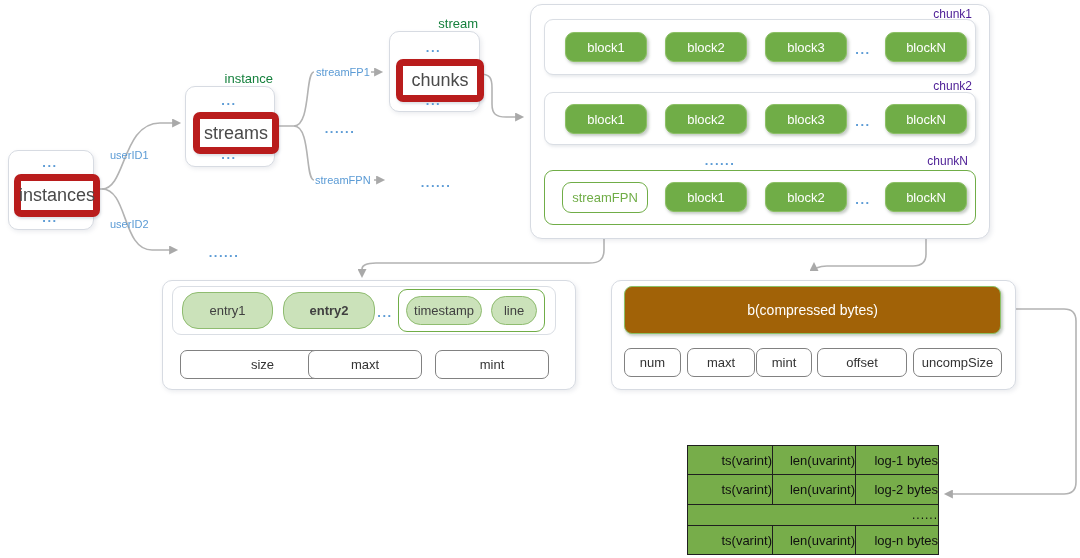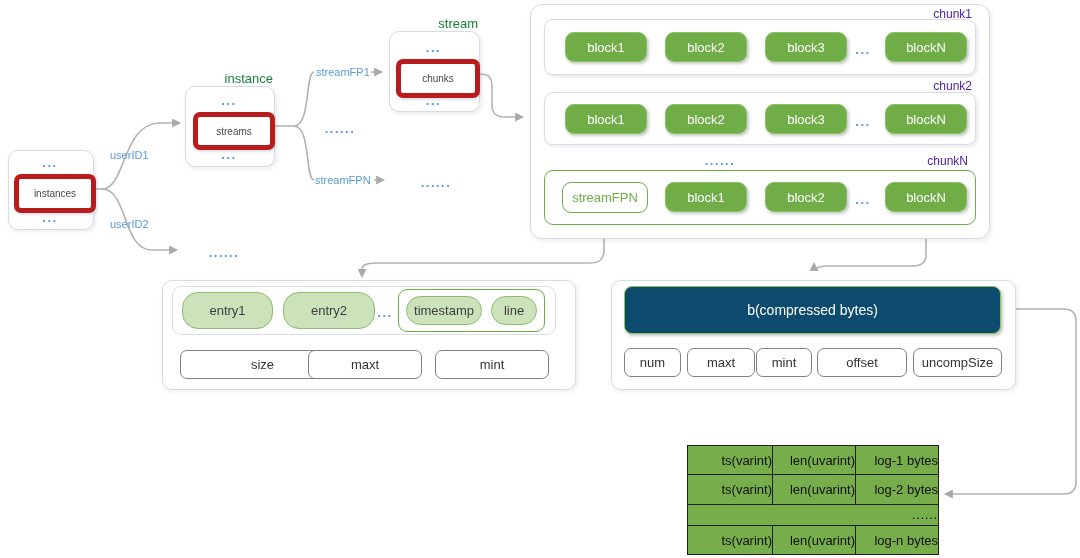--- a/index.html
+++ b/index.html
@@ -6,34 +6,34 @@
   #canvas{position:relative;width:1080px;height:558px;background:#fff;overflow:hidden;
           font-family:"Liberation Sans",sans-serif;color:#3f3f3f;}
   .abs{position:absolute;}
   
   .panel{border:1px solid #d7dbe2;border-radius:10px;background:#fff;
          box-shadow:1.5px 2px 4px rgba(120,130,150,.14);}
   .row{border:1px solid #dadee4;border-radius:9px;background:#fff;
        box-shadow:1.5px 2px 3px rgba(120,130,150,.16);}
   .row-green{border:1.5px solid #70ad47;border-radius:9px;background:#fff;}
   
-  .node{border:5px solid #b91c1c;border-radius:7px;background:#fff;color:#4a4a4a;
-        display:flex;align-items:center;justify-content:center;font-size:10px;
+  .node{border:7px solid #b91c1c;border-radius:7px;background:#fff;color:#4a4a4a;
+        display:flex;align-items:center;justify-content:center;font-size:18px;
         box-shadow:1px 1.5px 2.5px rgba(120,130,150,.25);}
   .block{background:#70ad47;border:1px solid #8cc065;border-radius:9px;color:#fff;
          display:flex;align-items:center;justify-content:center;font-size:13px;
          box-shadow:1.5px 2px 3px rgba(90,110,90,.35);}
   .headblock{background:#fff;border:1.5px solid #70ad47;border-radius:9px;color:#70ad47;
          display:flex;align-items:center;justify-content:center;font-size:13px;}
   .entry{background:#cbe2ba;border:1.5px solid #8fbc70;border-radius:16px;color:#404040;
          display:flex;align-items:center;justify-content:center;font-size:13px;}
   .egroup{background:#fff;border:1.5px solid #70ad47;border-radius:9px;}
   .wfield{background:#fff;border:1.2px solid #818181;border-radius:7px;color:#333;
           display:flex;align-items:center;justify-content:center;font-size:13px;}
-  .greenbar{background:#0c4a6e;border:1px solid #8cc065;border-radius:8px;color:#fff;
+  .greenbar{background:#a16207;border:1px solid #8cc065;border-radius:8px;color:#fff;
           display:flex;align-items:center;justify-content:center;font-size:14px;
           box-shadow:1.5px 2px 3px rgba(90,110,90,.35);}
   
   .blab{color:#15803d;font-size:13px;text-align:right;}
   .slab{color:#5b9bd5;font-size:11px;}
   .dots{color:#5b9bd5;font-size:13px;font-weight:700;letter-spacing:1.5px;text-align:center;line-height:10px;}
   .rlab{color:#4c1d95;font-size:12px;text-align:right;}
   
   table.logt{border-collapse:collapse;table-layout:fixed;}
   table.logt td{border:1.5px solid #1f1f1f;background:#77ad4a;color:#101010;
@@ -113,21 +113,21 @@
   <div class="abs row-green" style="left:544px;top:170px;width:430px;height:53px;"></div>
   <div class="abs headblock" style="left:562px;top:182px;width:84px;height:29px;">streamFPN</div>
   <div class="abs block" style="left:665px;top:182px;width:80px;height:28px;">block1</div>
   <div class="abs block" style="left:765px;top:182px;width:80px;height:28px;">block2</div>
   <div class="abs dots" style="left:846px;top:195px;width:34px;">...</div>
   <div class="abs block" style="left:885px;top:182px;width:80px;height:28px;">blockN</div>
 
   <div class="abs panel" style="left:162px;top:280px;width:412px;height:108px;"></div>
   <div class="abs row" style="left:172px;top:286px;width:382px;height:47px;box-shadow:none;"></div>
   <div class="abs entry" style="left:182px;top:292px;width:89px;height:35px;">entry1</div>
-  <div class="abs entry" style="left:283px;top:292px;width:90px;height:35px;">entry2</div>
+  <div class="abs entry" style="left:283px;top:292px;width:90px;height:35px;font-weight:bold;">entry2</div>
   <div class="abs dots" style="left:372px;top:308px;width:26px;">...</div>
   <div class="abs egroup" style="left:398px;top:289px;width:145px;height:41px;"></div>
   <div class="abs entry" style="left:406px;top:296px;width:74px;height:27px;">timestamp</div>
   <div class="abs entry" style="left:491px;top:296px;width:44px;height:27px;">line</div>
   <div class="abs wfield" style="left:180px;top:350px;width:115px;height:27px;padding-left:24px;">size</div>
   <div class="abs wfield" style="left:308px;top:350px;width:112px;height:27px;">maxt</div>
   <div class="abs wfield" style="left:435px;top:350px;width:112px;height:27px;">mint</div>
 
   <div class="abs panel" style="left:611px;top:280px;width:403px;height:108px;"></div>
   <div class="abs greenbar" style="left:624px;top:286px;width:375px;height:46px;">b(compressed bytes)</div>

